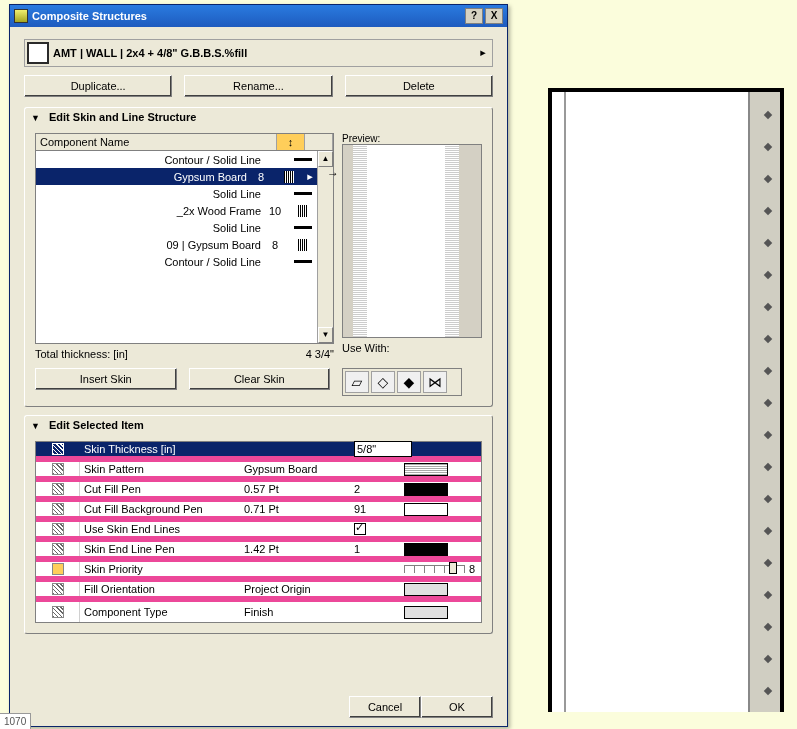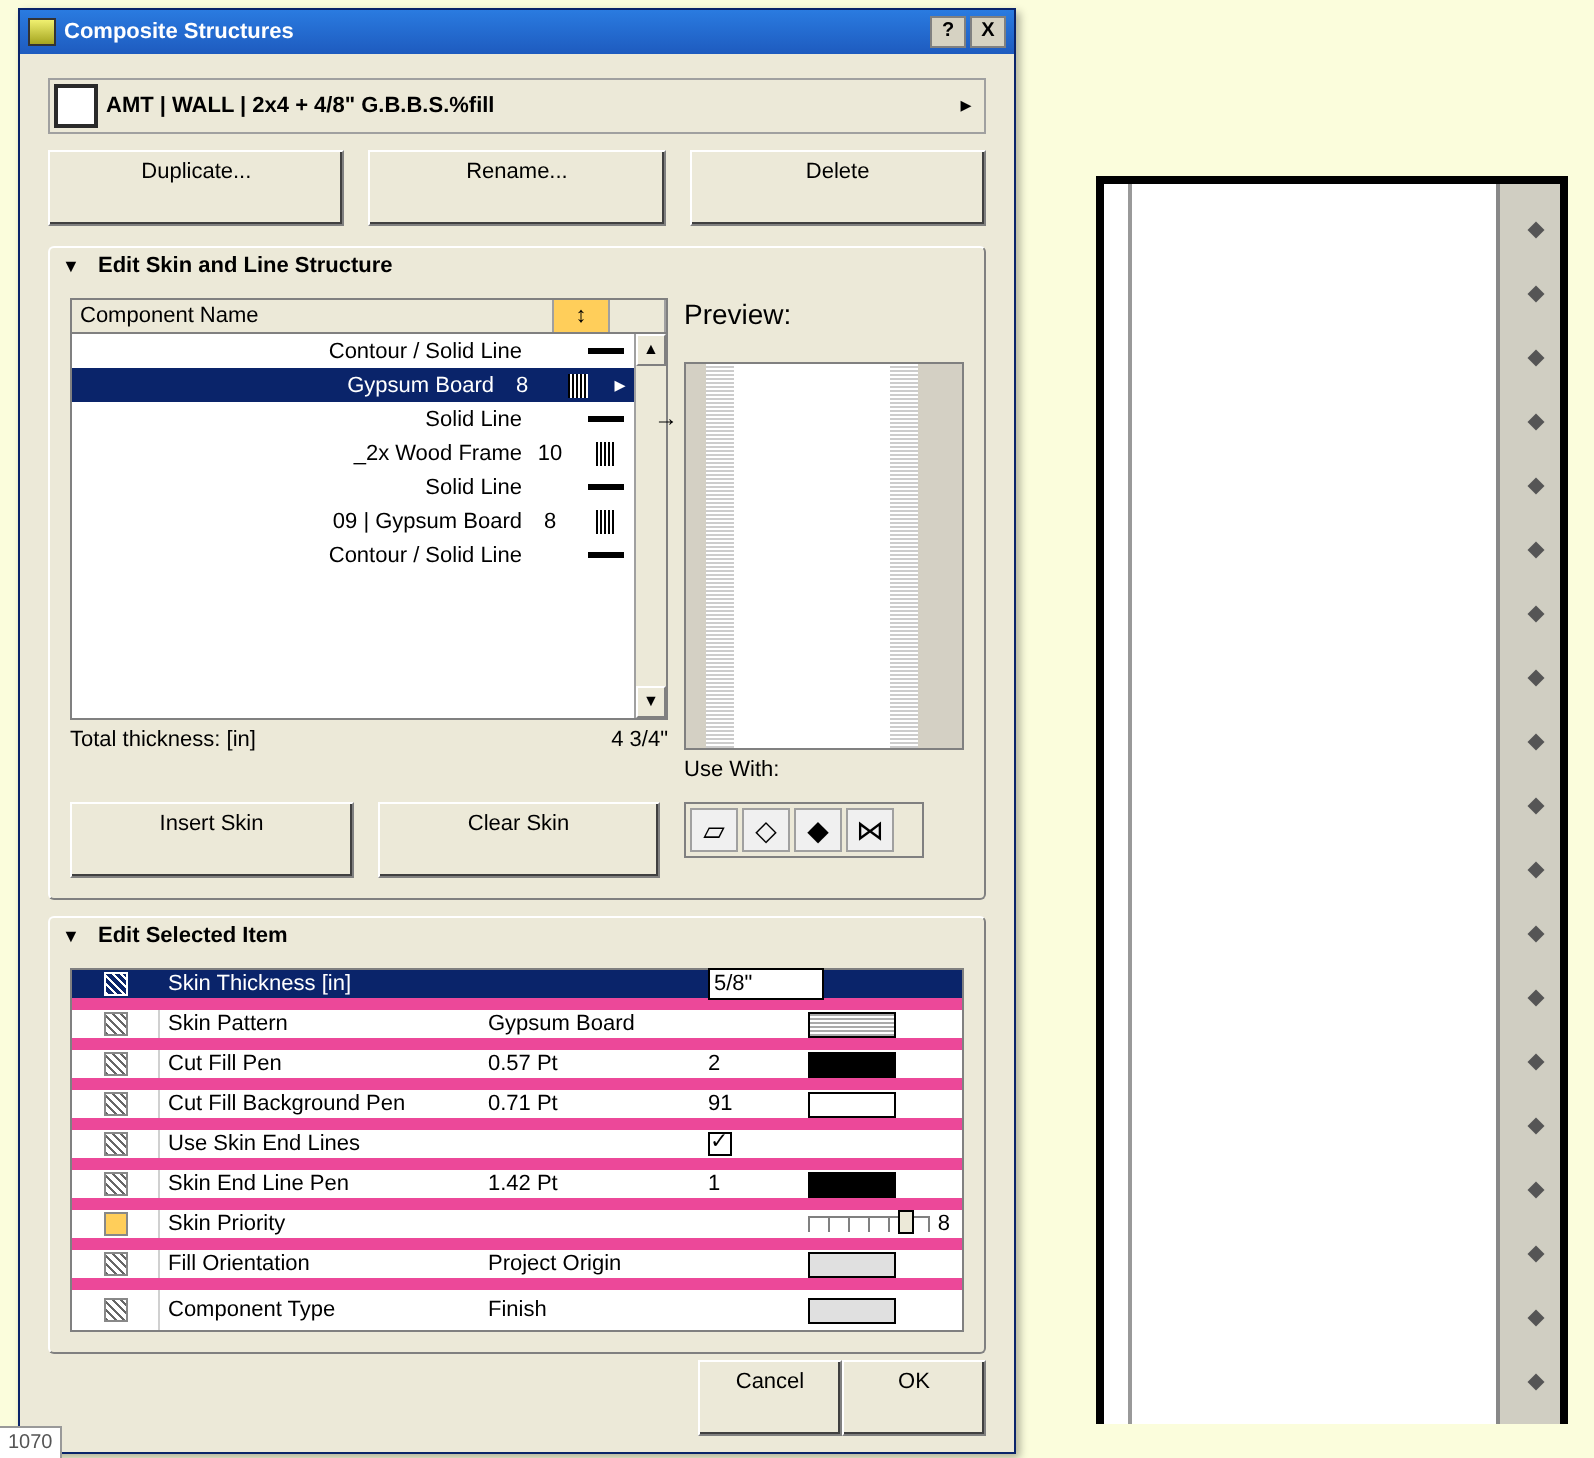--- a/index.html
+++ b/index.html
@@ -8,21 +8,21 @@
 .titlebar { height: 22px; background: linear-gradient(#2a7be0, #1e5bbf); display: flex; align-items: center; padding: 0 4px; }
 .title-icon { width: 14px; height: 14px; background: linear-gradient(#f0f070,#a5a520); border: 1px solid #333; margin-right: 4px; }
 .title-text { color: #fff; font-weight: bold; flex: 1; }
 .title-btn { width: 18px; height: 16px; background: #d6d2c2; border: 1px solid #808080; margin-left: 2px; text-align: center; line-height: 14px; font-weight: bold; font-size: 10px; cursor: pointer; }
 .body { padding: 12px 14px; }
 .sel-row { display: flex; align-items: center; border: 1px solid #a0a0a0; background: #ece9d8; padding: 2px; margin-bottom: 8px; }
 .sel-swatch { width: 22px; height: 22px; background: #fff; border: 2px solid #2a2a2a; margin-right: 4px; }
 .sel-label { flex: 1; font-weight: bold; }
 .sel-arrow { width: 14px; height: 14px; text-align: center; }
 .btn-row { display: flex; gap: 12px; margin-bottom: 10px; }
-.btn { flex: 1; height: 38px; background: #ece9d8; border: 1px solid #808080; border-top-color: #fff; border-left-color: #fff; box-shadow: inset -1px -1px #404040; text-align: center; line-height: 20px; cursor: pointer; }
+.btn { flex: 1; height: 22px; background: #ece9d8; border: 1px solid #808080; border-top-color: #fff; border-left-color: #fff; box-shadow: inset -1px -1px #404040; text-align: center; line-height: 20px; cursor: pointer; }
 .section { background: #ece9d8; border: 1px solid #fff; border-right-color: #808080; border-bottom-color: #808080; border-radius: 3px; margin-bottom: 8px; }
 .sec-header { display: flex; align-items: center; padding: 3px 6px 6px 6px; }
 .disclosure { width: 12px; height: 12px; margin-right: 6px; }
 .disclosure::before { content: "▼"; font-size: 9px; }
 .sec-title { font-weight: bold; }
 .sec-body { padding: 4px 10px 10px; }
 .comp-row { display: flex; gap: 8px; }
 .comp-left { flex: 1; display: flex; flex-direction: column; }
 .comp-right { width: 140px; }
 .table-head { display: flex; background: #404040; border: 1px solid #808080; border-bottom: none; }
@@ -37,21 +37,21 @@
 .row .pri { width: 28px; text-align: center; }
 .row .lin { width: 28px; display: flex; align-items: center; justify-content: center; }
 .row .lin span { width: 18px; height: 3px; background: #000; }
 .row .lin .hatch { width: 10px; height: 12px; background: repeating-linear-gradient(90deg,#000 0 1px,#fff 1px 2px); }
 .row.sel { background: #0a246a; color: #fff; }
 .row.sel .more { width: 14px; text-align: center; color: #fff; }
 .sb { width: 16px; background: #ece9d8; border-left: 1px solid #a0a0a0; display: flex; flex-direction: column; }
 .sb-btn { height: 16px; border: 1px solid #808080; border-top-color: #fff; border-left-color: #fff; text-align: center; font-size: 8px; line-height: 14px; }
 .sb-track { flex: 1; background: #ece9d8; }
 .tot-row { display: flex; justify-content: space-between; margin-top: 4px; font-size: 11px; }
-.prev-label { font-size: 14px; margin-bottom: 16px; }
+.prev-label { font-size: 10px; margin-bottom: 0; }
 .prev-box { border: 1px solid #808080; background: #fff; height: 194px; display: flex; padding: 0; position: relative; }
 .prev-arrow { position: absolute; left: -16px; top: 20px; font-size: 12px; }
 .prev-col { height: 100%; }
 .pc1 { width: 10px; background: #d4d0c4; }
 .pc2 { width: 14px; background: repeating-linear-gradient(0deg,#ccc 0 1px,#fff 1px 2px); }
 .pc3 { flex: 1; background: #fff; }
 .pc4 { width: 14px; background: repeating-linear-gradient(0deg,#ccc 0 1px,#fff 1px 2px); }
 .pc5 { width: 22px; background: #d4d0c4; }
 .use-label { font-size: 11px; margin-top: 4px; margin-bottom: 2px; }
 .use-icons { display: flex; gap: 2px; border: 1px solid #808080; height: 28px; padding: 2px; background: #ece9d8; width: 120px; }

